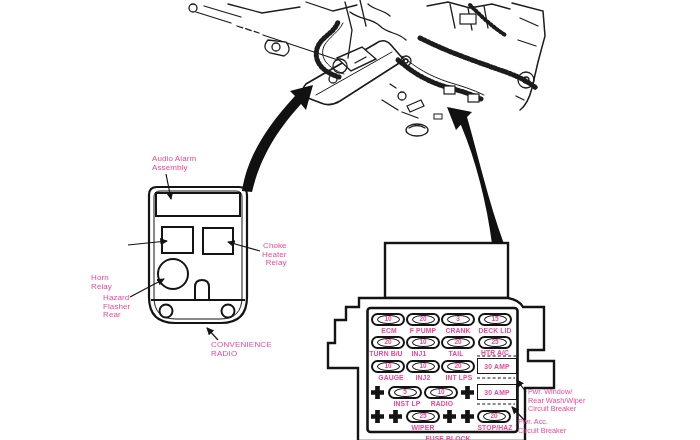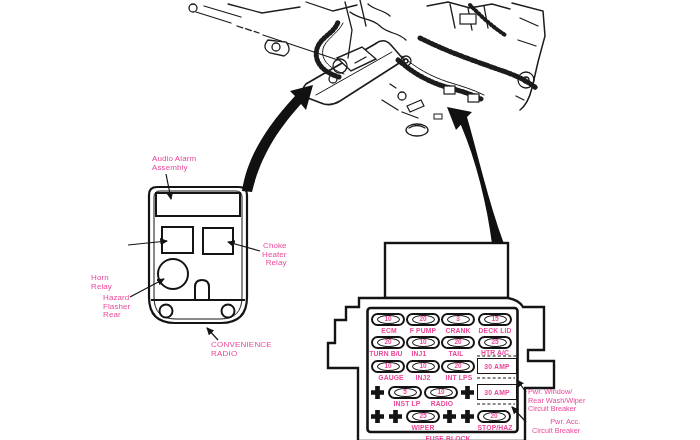--- a/index.html
+++ b/index.html
@@ -212,16 +212,16 @@
       <span class="fuse-inner">20</span>
     </div>
   <div class="flabel" style="left:423px;top:424px;">WIPER</div>
   <div class="flabel" style="left:495px;top:424px;">STOP/HAZ</div>
 
   <div class="flabel" style="left:448px;top:435px;">FUSE BLOCK</div>
 
   <div class="ann" style="left:522px;top:388px;margin-left:6px;">Pwr. Window/
 Rear Wash/Wiper
 Circuit Breaker</div>
-  <div class="ann" style="left:532px;top:418px;text-align:right;">Pwr. Acc.
+  <div class="ann" style="left:518px;top:418px;">Pwr. Acc.
 Circuit Breaker</div>
 
 </div>
 
 </body></html>

